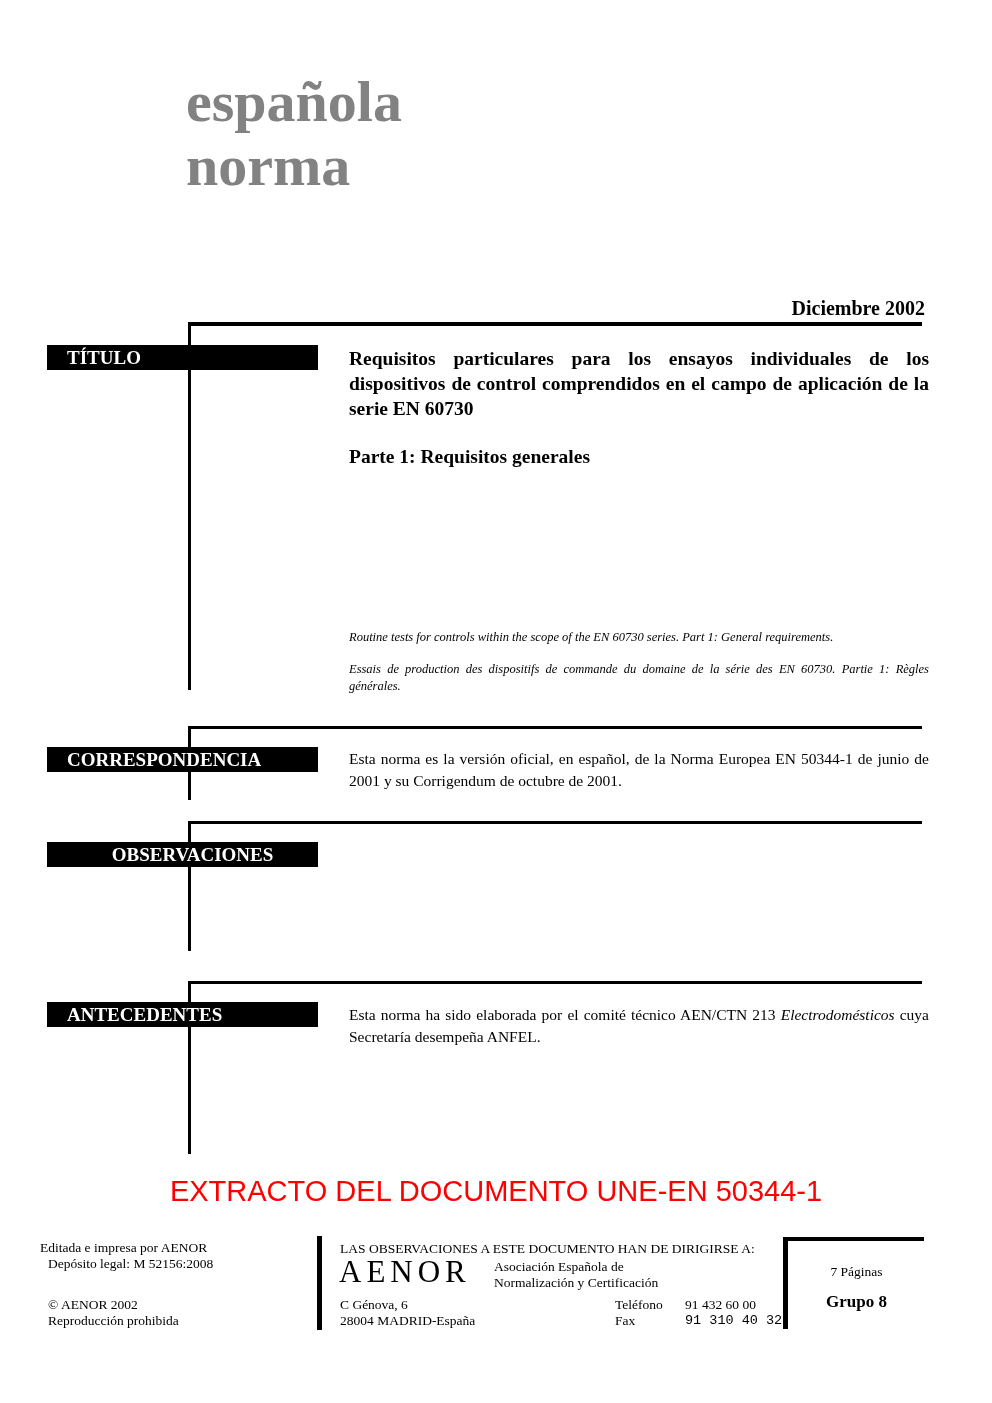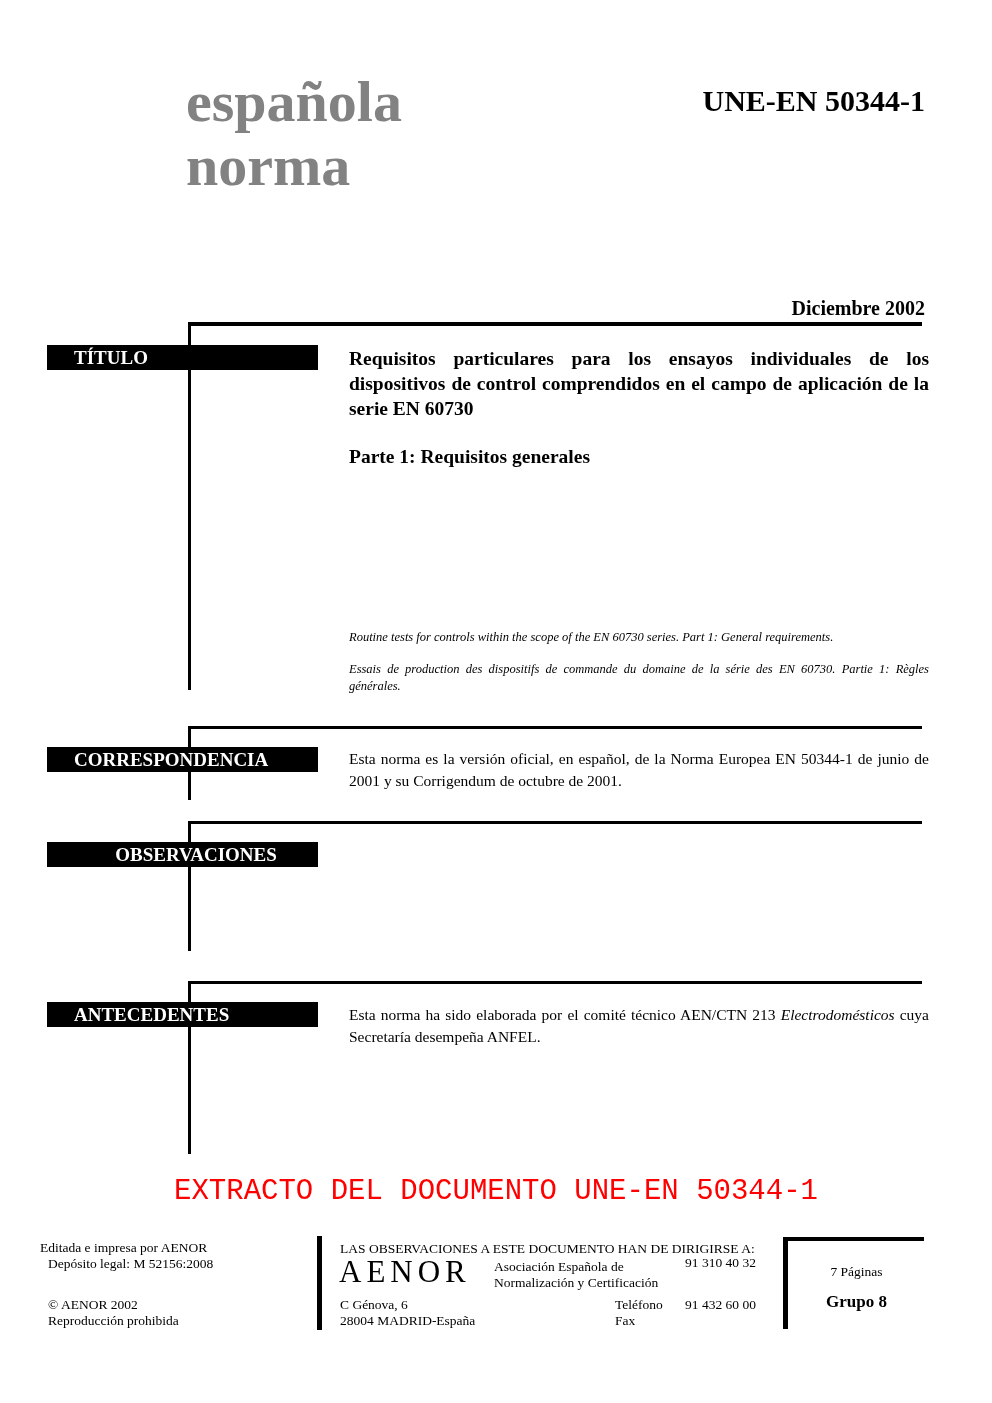--- a/index.html
+++ b/index.html
@@ -39,21 +39,21 @@
   .vline-1 { top: 322px; height: 368px; }
   .vline-2 { top: 726px; height: 74px; }
   .vline-3 { top: 821px; height: 130px; }
   .vline-4 { top: 981px; height: 173px; }
 
   
   .bar {
     left: 47px; width: 271px; height: 25px;
     background: #000; color: #fff;
     font-size: 19px; font-weight: bold;
-    line-height: 25px; padding-left: 27px;
+    line-height: 25px; padding-left: 20px;
     box-sizing: border-box; white-space: nowrap;
   }
   .bar-titulo { top: 345px; }
   .bar-correspondencia { top: 747px; }
   .bar-observaciones { top: 842px; text-align: center; }
   .bar-antecedentes { top: 1002px; }
 
   
   .body-col { left: 343px; width: 580px; margin-left: 6px; }
   .titulo-body {
@@ -72,21 +72,21 @@
   .section-body {
     font-size: 15.5px; line-height: 21.5px; text-align: justify;
   }
   .correspondencia-body { top: 748px; }
   .antecedentes-body { top: 1004px; }
 
   
   .extract {
     left: 0; width: 992px; top: 1175px;
     text-align: center;
-    font-family: Liberation Mono, monospace;
+    font-family: Liberation Sans, sans-serif;
     font-size: 29px;
   }
 
   
   .f-text { font-size: 13.5px; line-height: 16px; white-space: nowrap; }
   .f-left-1 { left: 40px; top: 1240px; }
   .f-left-2 { left: 48px; top: 1256px; }
   .f-left-3 { left: 48px; top: 1297px; }
   .f-left-4 { left: 48px; top: 1313px; }
   .f-divider { left: 317px; top: 1236px; width: 5px; height: 94px; background: #000; }
@@ -95,37 +95,36 @@
     left: 339px; top: 1254px;
     font-size: 31px; font-weight: normal; letter-spacing: 5px;
     white-space: nowrap;
   }
   .f-orgname { left: 494px; top: 1259px; line-height: 16px; white-space: nowrap; }
   .f-addr-1 { left: 340px; top: 1297px; }
   .f-addr-2 { left: 340px; top: 1313px; }
   .f-tel-label { left: 615px; top: 1297px; }
   .f-tel-value { left: 685px; top: 1297px; }
   .f-fax-label { left: 615px; top: 1313px; }
-  .f-fax-value { left: 685px; top: 1255px; }
+  .f-fax-value { left: 685px; top: 1313px; font-family: Liberation Mono, monospace; }
   .f-box-vline { left: 783px; top: 1237px; width: 5px; height: 92px; background: #000; }
   .f-box-topline { left: 783px; top: 1237px; width: 141px; height: 4px; background: #000; }
   .f-pages { left: 788px; top: 1264px; width: 137px; text-align: center; }
   .f-group { left: 788px; top: 1292px; width: 137px; text-align: center;
              font-size: 17px; font-weight: bold; }
 </style>
 </head>
 <body>
 
 <div class="page">
 
   <div class="abs logo" style="color: rgb(130, 130, 130);">
     <div>española</div>
     <div>norma</div>
   </div>
-  <div class="abs doc-code">UNE-EN 50344-1</div>
   <div class="abs date">Diciembre 2002</div>
 
   <div class="abs rule rule-1"></div>
   <div class="abs vline vline-1"></div>
   <div class="abs rule rule-2"></div>
   <div class="abs vline vline-2"></div>
   <div class="abs rule rule-3"></div>
   <div class="abs vline vline-3"></div>
   <div class="abs rule rule-4"></div>
   <div class="abs vline vline-4"></div>

